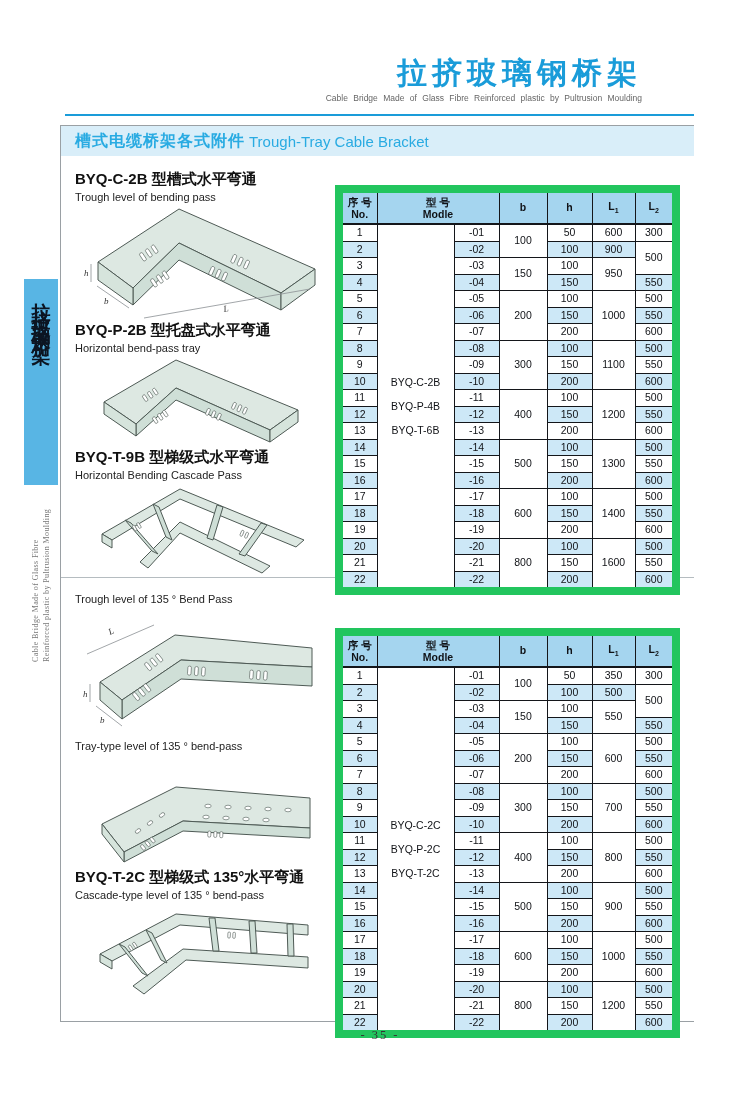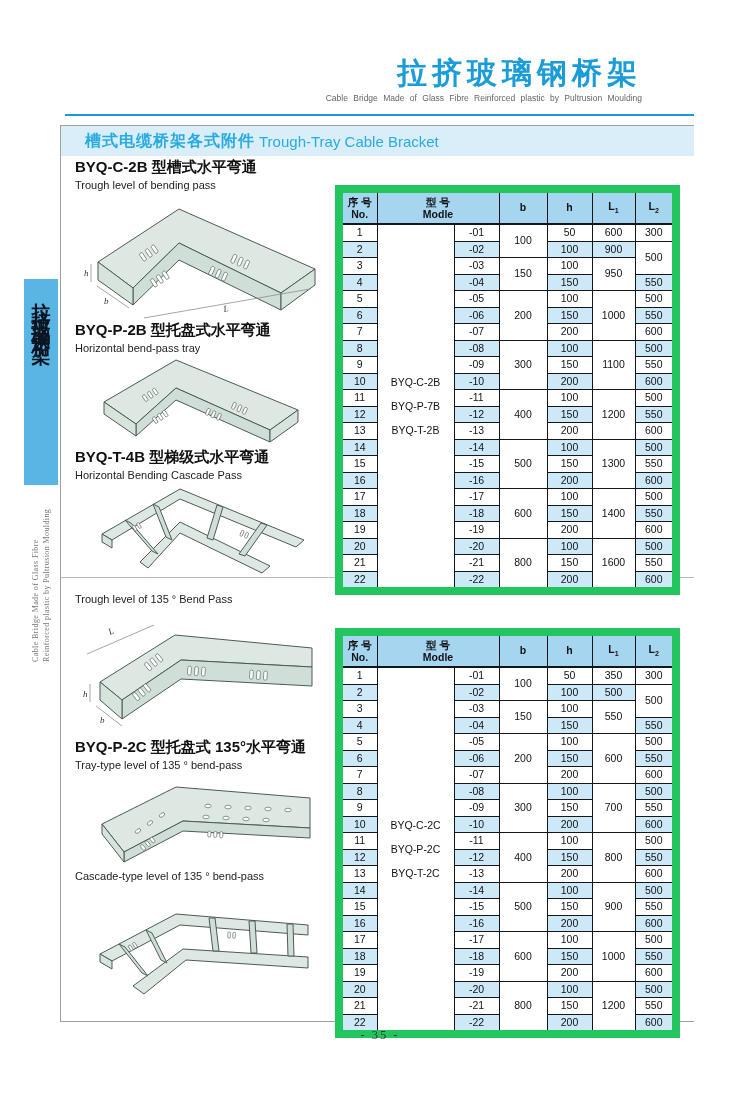--- a/index.html
+++ b/index.html
@@ -14,21 +14,21 @@
   .brand{position:absolute;top:58px;right:52px;text-align:right;}
   .brand-title{font-size:30px;font-weight:bold;color:var(--accent);letter-spacing:5px;line-height:1;white-space:nowrap;}
   .brand-subtitle{margin-top:5px;font-size:8.5px;color:#666;word-spacing:3px;white-space:nowrap;}
   .brand-rule{position:absolute;left:65px;top:114px;width:635px;height:2px;background:var(--accent);}
 
   .sidebar-cn{position:absolute;left:24px;top:279px;width:34px;height:206px;background:var(--sidebar-bg);display:flex;justify-content:center;}
   .sidebar-cn span{writing-mode:vertical-rl;text-orientation:upright;font-size:19px;letter-spacing:7px;color:#0c1522;padding-top:9px;font-weight:bold;}
   .sidebar-en{position:absolute;left:30px;top:662px;width:230px;transform:rotate(-90deg);transform-origin:0 0;font-family:"Liberation Serif",serif;font-size:8px;color:#777;line-height:11px;letter-spacing:.4px;white-space:nowrap;}
 
   .content-frame{position:absolute;left:60px;top:125px;width:639px;height:895px;border:1px solid #9aa0a4;background:#fff;}
-  .content-header{height:30px;background:var(--header-bar-bg);display:flex;align-items:center;padding-left:24px;}
+  .content-header{height:30px;background:var(--header-bar-bg);display:flex;align-items:center;padding-left:14px;}
   .ch-cn{font-size:16px;font-weight:bold;color:var(--header-text);letter-spacing:1px;}
   .ch-en{font-size:15px;color:var(--header-text);margin-left:4px;}
   .section-divider{position:absolute;left:61px;top:577px;width:637px;height:1px;background:#b5bcc0;}
 
   .product{position:absolute;}
   .p-cn{font-size:15px;font-weight:bold;color:#111;white-space:nowrap;}
   .p-en{font-size:11px;color:#222;margin-top:2px;white-space:nowrap;}
   .drawing{position:absolute;}
   .drawing svg{display:block;}
   .shp{stroke:#4e5a55;stroke-width:1;}
@@ -69,41 +69,41 @@
   </div>
 
   <div class="content-frame">
     <div class="content-header">
       <span class="ch-cn">槽式电缆桥架各式附件</span>
       <span class="ch-en">Trough-Tray Cable Bracket</span>
     </div>
   </div>
   <div class="section-divider"></div>
 
-  <div class="product" style="left:75px;top:158px">
+  <div class="product" style="left:75px;top:170px">
     <div class="p-cn">BYQ-C-2B 型槽式水平弯通</div>
     <div class="p-en">Trough level of bending pass</div>
   </div>
   <div class="product" style="left:75px;top:321px">
     <div class="p-cn">BYQ-P-2B 型托盘式水平弯通</div>
     <div class="p-en">Horizontal bend-pass tray</div>
   </div>
   <div class="product" style="left:75px;top:448px">
-    <div class="p-cn">BYQ-T-4B 型梯级式水平弯通</div>
+    <div class="p-cn">BYQ-T-9B 型梯级式水平弯通</div>
     <div class="p-en">Horizontal Bending Cascade Pass</div>
   </div>
 
   <div class="product" style="left:75px;top:591px">
     <div class="p-en">Trough level of 135 ° Bend Pass</div>
   </div>
   <div class="product" style="left:75px;top:738px">
-    <div class="p-cn">BYQ-P-2C 型托盘式 135°水平弯通</div>
     <div class="p-en">Tray-type level of 135 ° bend-pass</div>
   </div>
   <div class="product" style="left:75px;top:868px">
+    <div class="p-cn">BYQ-T-2C 型梯级式 135°水平弯通</div>
     <div class="p-en">Cascade-type level of 135 ° bend-pass</div>
   </div>
 
   <div class="drawing" style="left:84px;top:196px">
     <svg width="240" height="124" viewBox="0 0 240 124">
       <g class="shp">
         <path class="fA" d="M14,66 L95,13 L231,73 L197,97 L95,47 L49,92 Z"></path>
         <path class="fB" d="M49,92 L95,47 L197,97 L197,114 L95,64 L49,109 Z"></path>
         <path class="fC" d="M14,66 L14,84 L49,109 L49,92 Z"></path>
         <path class="fC" d="M231,73 L231,89 L197,114 L197,97 Z"></path>
@@ -321,22 +321,22 @@
         <th>h</th>
         <th><span>L</span><sub>1</sub></th>
         <th><span>L</span><sub>2</sub></th>
       </tr>
     </thead>
     <tbody>
         <tr>
           <td>1</td>
           <td rowspan="22" class="model-cell">
             <div>BYQ-C-2B</div>
-            <div>BYQ-P-7B</div>
-            <div>BYQ-T-2B</div>
+            <div>BYQ-P-4B</div>
+            <div>BYQ-T-6B</div>
           </td>
           <td>-01</td>
           <td class="merged" rowspan="2">100</td>
           <td>50</td>
           <td rowspan="1">600</td>
           <td rowspan="1">300</td>
         </tr>
         <tr>
           <td class="alt">2</td>
           <td class="alt">-02</td>

